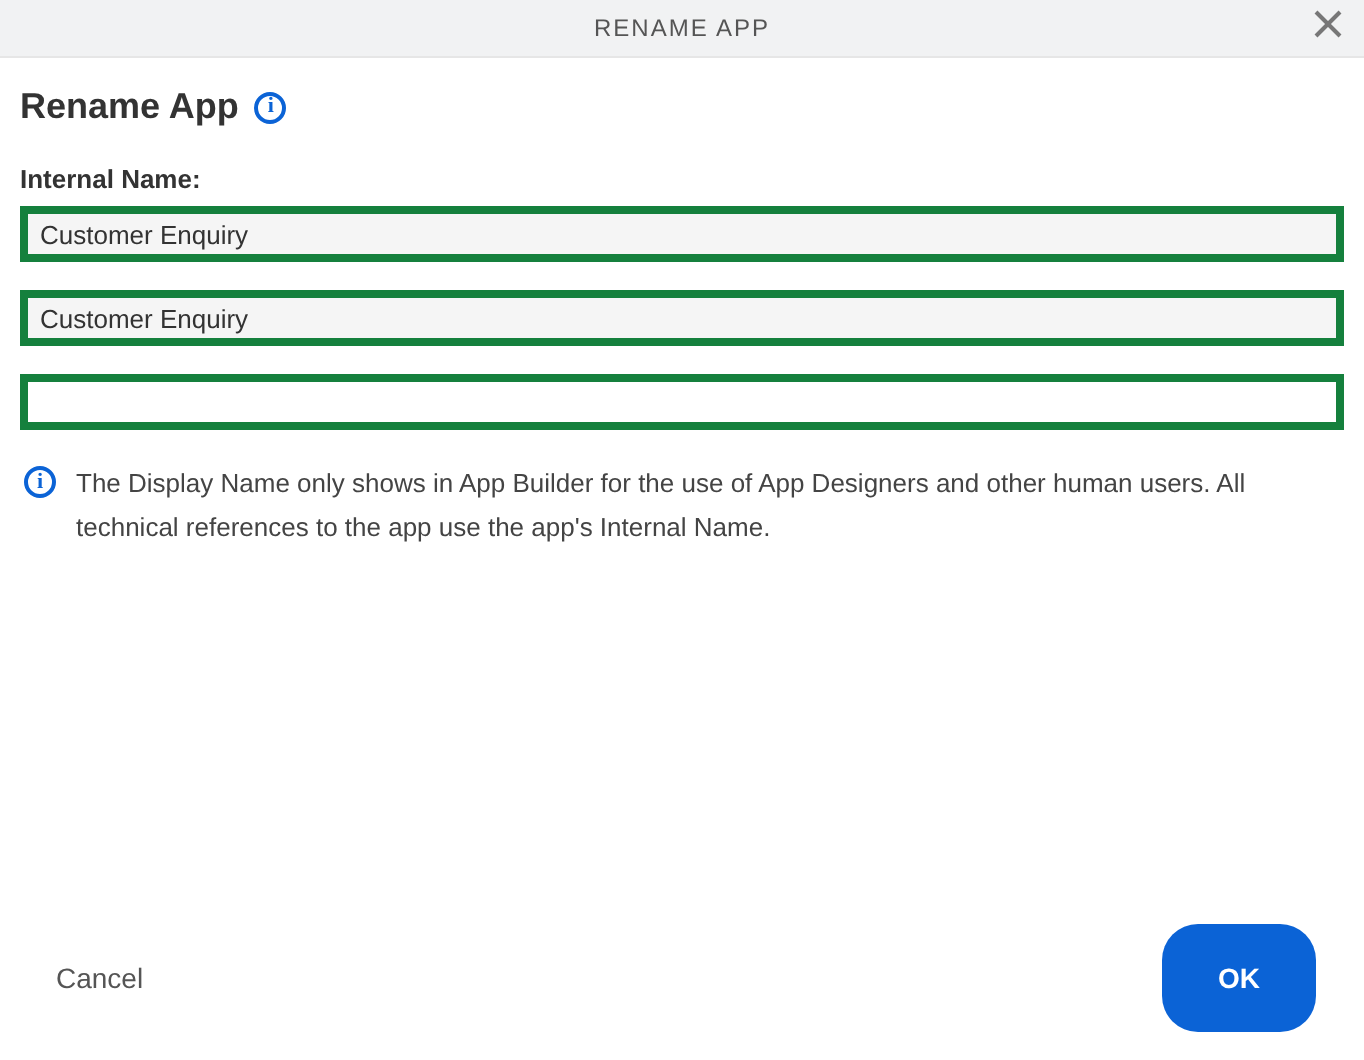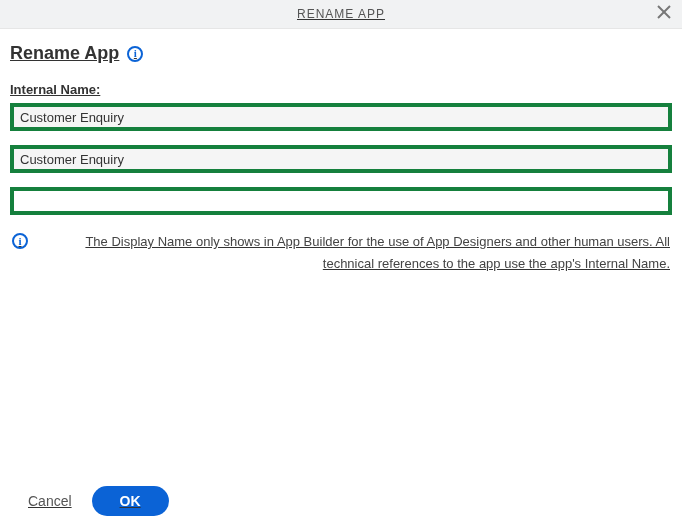--- a/index.html
+++ b/index.html
@@ -10,21 +10,20 @@
     font-family: Arial, Helvetica, sans-serif;
     color: #333;
     background: #fff;
     overflow: hidden;
   }
   .dialog {
     width: 682px;
     height: 530px;
     display: flex;
     flex-direction: column;
-    text-decoration: underline;
   }
   .titlebar {
     background: #f1f2f3;
     height: 28px;
     position: relative;
     display: flex;
     align-items: center;
     justify-content: center;
     border-bottom: 1px solid #e6e6e6;
   }
@@ -126,44 +125,43 @@
     color: #0b63d6;
     font-size: 11px;
     font-weight: 700;
     font-family: Georgia, 'Times New Roman', serif;
     line-height: 1;
   }
   .info-text {
     font-size: 13px;
     color: #444;
     line-height: 1.7;
-    text-align: right;
   }
   .footer {
     display: flex;
-    justify-content: flex-start;
+    justify-content: space-between;
     align-items: center;
     gap: 16px;
     padding: 12px 24px 14px 24px;
   }
   .btn-cancel {
     background: none;
     border: none;
     color: #555;
     font-size: 14px;
     cursor: pointer;
     padding: 6px 4px;
   }
   .btn-ok {
     background: #0b63d6;
     border: none;
     color: #fff;
     font-size: 14px;
     font-weight: 600;
-    padding: 7px 28px;
+    padding: 19px 28px;
     border-radius: 18px;
     cursor: pointer;
   }
 </style>
 </head>
 <body>
 
 <div class="dialog">
 
   <div class="titlebar">

